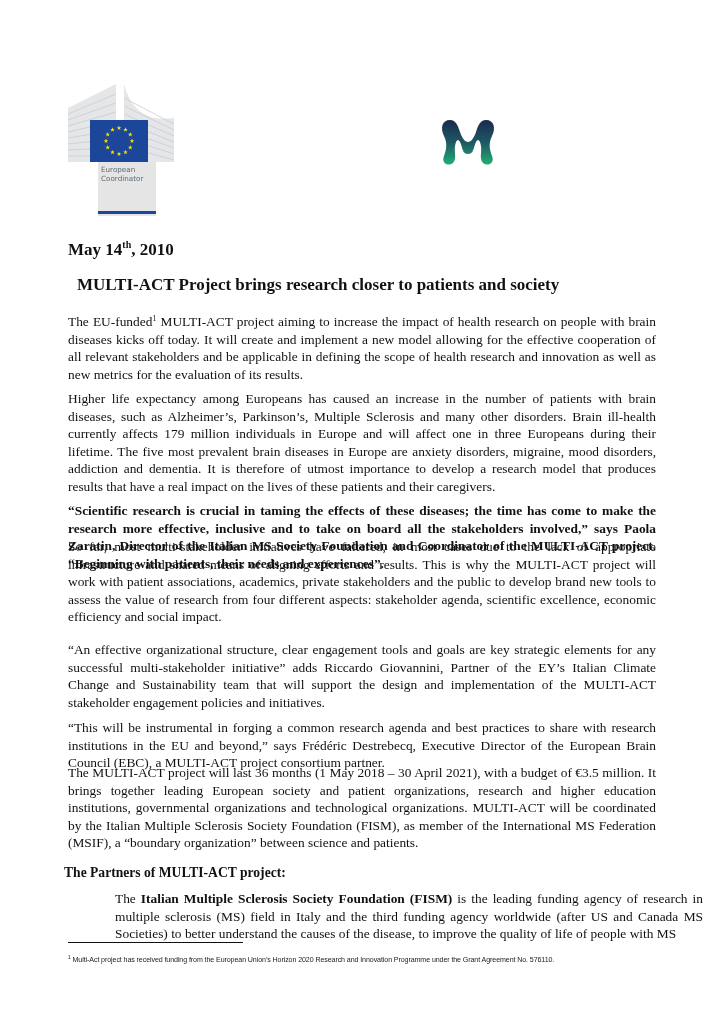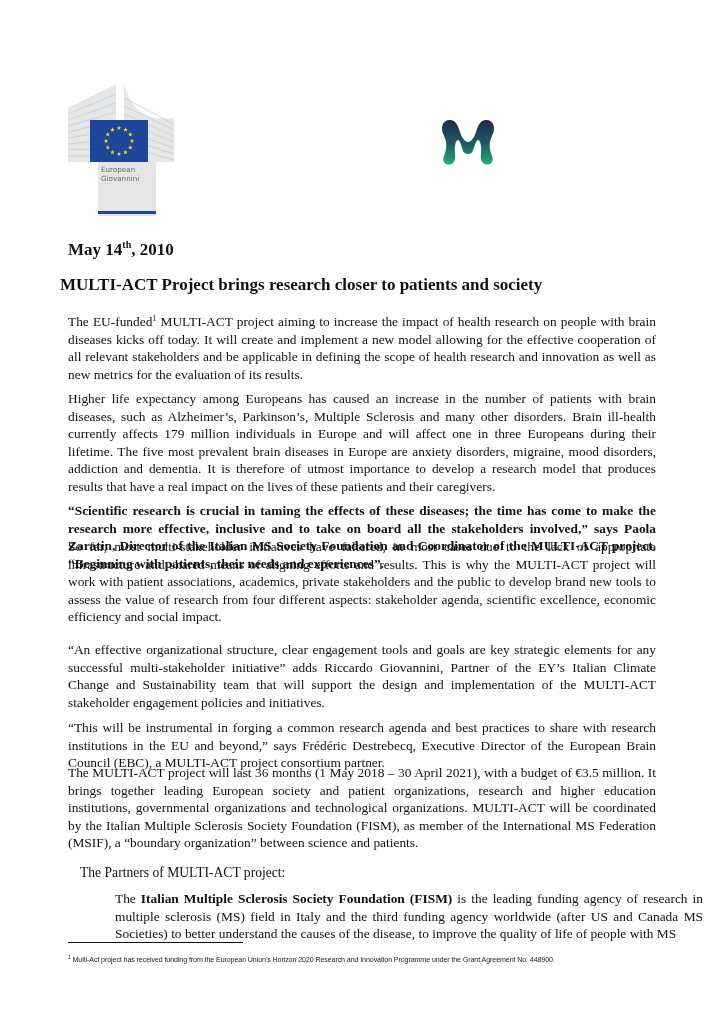--- a/index.html
+++ b/index.html
@@ -19,34 +19,34 @@
 
   
   .ma-logo { position: absolute; left: 436px; top: 116px; width: 200px; height: 52px; }
   .ma-mark { position: absolute; left: 0; top: 0; width: 64px; height: 52px; }
   .ma-text { position: absolute; left: 66px; top: 9px; font-family: "DejaVu Sans", sans-serif;
              font-size: 24px; color: #1c2b4a; letter-spacing: 0.3px; }
   .ma-text .dash { color: #1fa06b; }
 
   .date { position: absolute; left: 68px; top: 240px; font-size: 17px; font-weight: bold; }
   .date sup { font-size: 10px; vertical-align: 7px; line-height: 0; margin-top: 26px; }
-  .title { position: absolute; left: 60px; top: 275px; font-size: 17px; font-weight: bold; text-align: center; }
+  .title { position: absolute; left: 77px; top: 275px; font-size: 17px; font-weight: bold; text-align: center; }
 
   .body-text { position: absolute; left: 68px; width: 588px; font-size: 13.4px; line-height: 17.5px;
                text-align: justify; margin: 0; }
   .body-text sup { font-size: 8px; vertical-align: 5px; line-height: 0; }
 
   .p1 { top: 313px; }
   .p2 { top: 390px; }
   .p3 { top: 502px; font-weight: bold; }
   .p4 { top: 538px; }
   .p5 { top: 641px; }
   .p6 { top: 719px; }
   .p7 { top: 764px; }
-  .partners-heading { position: absolute; left: 80px; top: 865px; font-size: 13.6px; font-weight: normal; }
+  .partners-heading { position: absolute; left: 64px; top: 865px; font-size: 13.6px; font-weight: bold; }
   .p8 { top: 890px; margin-left: 47px; }
 
   .footnote-rule { position: absolute; left: 68px; top: 942px; width: 175px; height: 1px; background: #111; }
   .footnote { position: absolute; left: 68px; top: 956px; font-family: "Liberation Sans", sans-serif;
               font-size: 7.1px; color: #222; letter-spacing: -0.1px; white-space: nowrap; }
   .footnote sup { font-size: 5px; vertical-align: 3px; line-height: 0; }
 </style>
 </head>
 <body>
 
@@ -92,21 +92,21 @@
             <polygon points="17.74,25.10 18.33,26.68 20.02,26.76 18.70,27.81 19.15,29.44 17.74,28.51 16.33,29.44 16.78,27.81 15.46,26.76 17.15,26.68" fill="#ffdd00"></polygon>
             <polygon points="16.00,18.60 16.59,20.18 18.28,20.26 16.96,21.31 17.41,22.94 16.00,22.01 14.59,22.94 15.04,21.31 13.72,20.26 15.41,20.18" fill="#ffdd00"></polygon>
             <polygon points="17.74,12.10 18.33,13.68 20.02,13.76 18.70,14.81 19.15,16.44 17.74,15.51 16.33,16.44 16.78,14.81 15.46,13.76 17.15,13.68" fill="#ffdd00"></polygon>
             <polygon points="22.50,7.34 23.09,8.93 24.78,9.00 23.46,10.05 23.91,11.68 22.50,10.75 21.09,11.68 21.54,10.05 20.22,9.00 21.91,8.93" fill="#ffdd00"></polygon>
           </g>
       </svg>
     </div>
     <div class="ec-label">
       <div class="ec-label-text">
         <div>European</div>
-        <div>Giovannini</div>
+        <div>Coordinator</div>
       </div>
       <div class="ec-label-bar"></div>
     </div>
   </div>
 
   <div class="ma-logo">
     <svg class="ma-mark" viewBox="0 0 64 52">
       <defs>
         <linearGradient id="mg" x1="0" y1="0" x2="0" y2="1">
           <stop offset="0" stop-color="#1b2a4e"></stop>
@@ -134,15 +134,15 @@
 
   <p class="body-text p6">“This will be instrumental in forging a common research agenda and best practices to share with research institutions in the EU and beyond,” says Frédéric Destrebecq, Executive Director of the European Brain Council (EBC), a MULTI-ACT project consortium partner.</p>
 
   <p class="body-text p7">The MULTI-ACT project will last 36 months (1 May 2018 – 30 April 2021), with a budget of €3.5 million. It brings together leading European society and patient organizations, research and higher education institutions, governmental organizations and technological organizations. MULTI-ACT will be coordinated by the Italian Multiple Sclerosis Society Foundation (FISM), as member of the International MS Federation (MSIF), a “boundary organization” between science and patients.</p>
 
   <div class="partners-heading">The Partners of MULTI-ACT project:</div>
 
   <p class="body-text p8"><span>The </span><b>Italian Multiple Sclerosis Society Foundation (FISM)</b><span> is the leading funding agency of research in multiple sclerosis (MS) field in Italy and the third funding agency worldwide (after US and Canada MS Societies) to better understand the causes of the disease, to improve the quality of life of people with MS</span></p>
 
   <div class="footnote-rule"></div>
-  <div class="footnote"><sup>1</sup><span> Multi-Act project has received funding from the European Union’s Horizon 2020 Research and Innovation Programme under the Grant Agreement No. 448900.</span></div>
+  <div class="footnote"><sup>1</sup><span> Multi-Act project has received funding from the European Union’s Horizon 2020 Research and Innovation Programme under the Grant Agreement No. 576110.</span></div>
 
 </div>
 
 </body></html>

